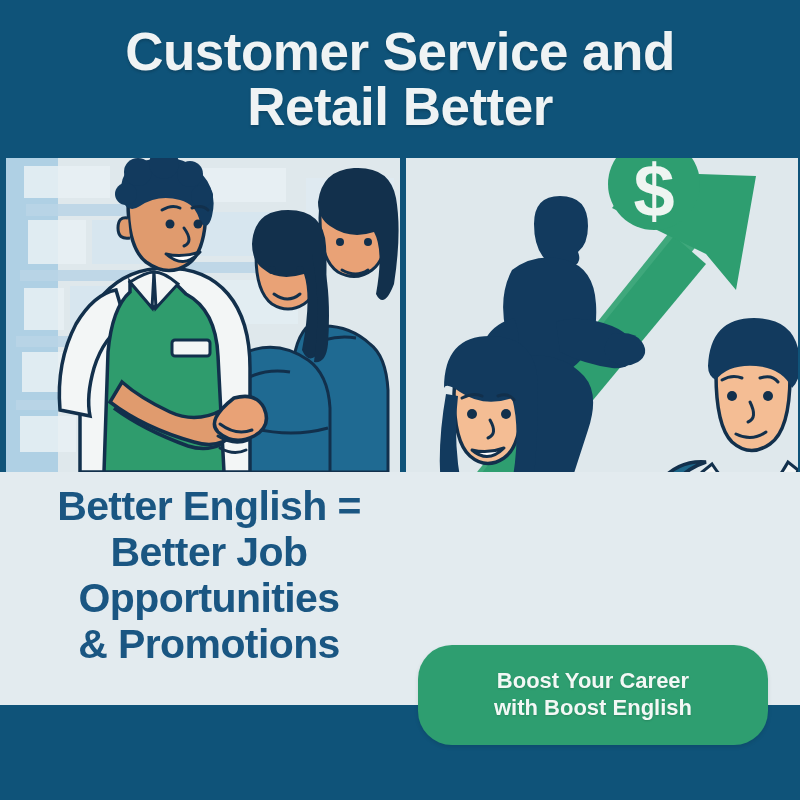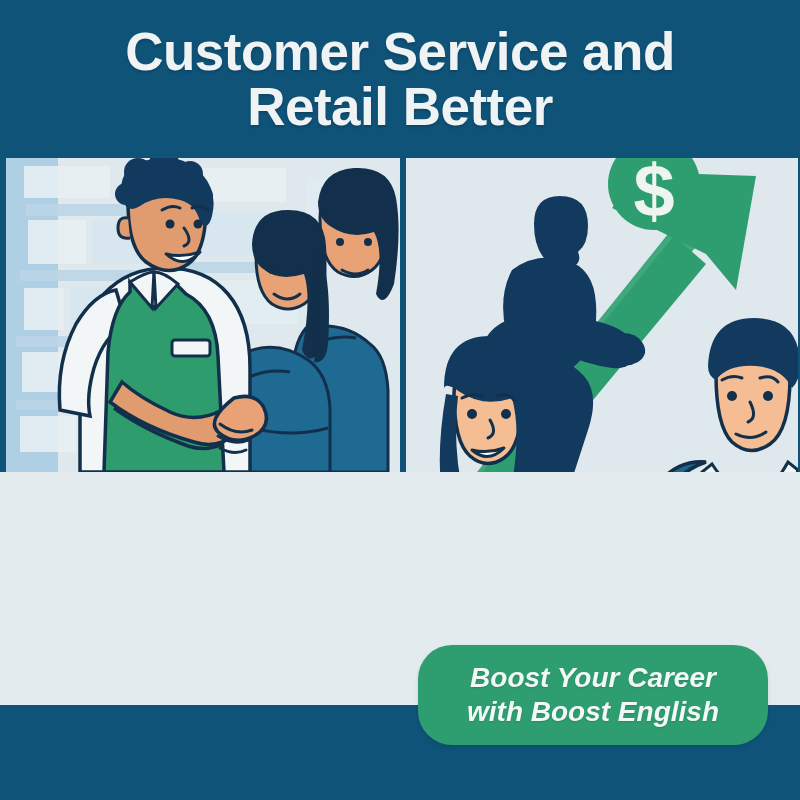--- a/index.html
+++ b/index.html
@@ -68,25 +68,24 @@
     background: #2e9e70;
     border-radius: 34px;
     display: flex; flex-direction: column;
     align-items: center; justify-content: center;
     box-shadow: 0 2px 4px rgba(0,0,0,0.10);
     cursor: pointer;
   }
   .cta-line {
     color: #f2f8f5;
     font-weight: bold;
-    font-size: 28px;
+    font-size: 22px;
     line-height: 1.22;
     white-space: nowrap;
     text-shadow: 0 1px 2px rgba(0,0,0,0.14);
-    font-style: italic;
   }
 
   svg { display: block; }
 </style>
 </head>
 <body>
 
 <div id="poster">
 
   <div class="header">
@@ -252,19 +251,25 @@
       </g>
 
       <rect x="0" y="442" width="392" height="22" fill="#a9c6dd"></rect>
 
       <path d="M62 440 l92 -2 l48 22 h-140 z" fill="#f3f6f6" stroke="#12304c" stroke-width="3"></path>
     </svg>
   </div>
 
   <div class="text-band"></div>
 
+  <div class="headline">
+    <div>Better English =</div>
+    <div>Better Job</div>
+    <div>Opportunities</div>
+    <div>&amp; Promotions</div>
+  </div>
 
   <div class="cta">
     <div class="cta-line">Boost Your Career</div>
     <div class="cta-line">with Boost English</div>
   </div>
 
 </div>
 
 </body></html>

